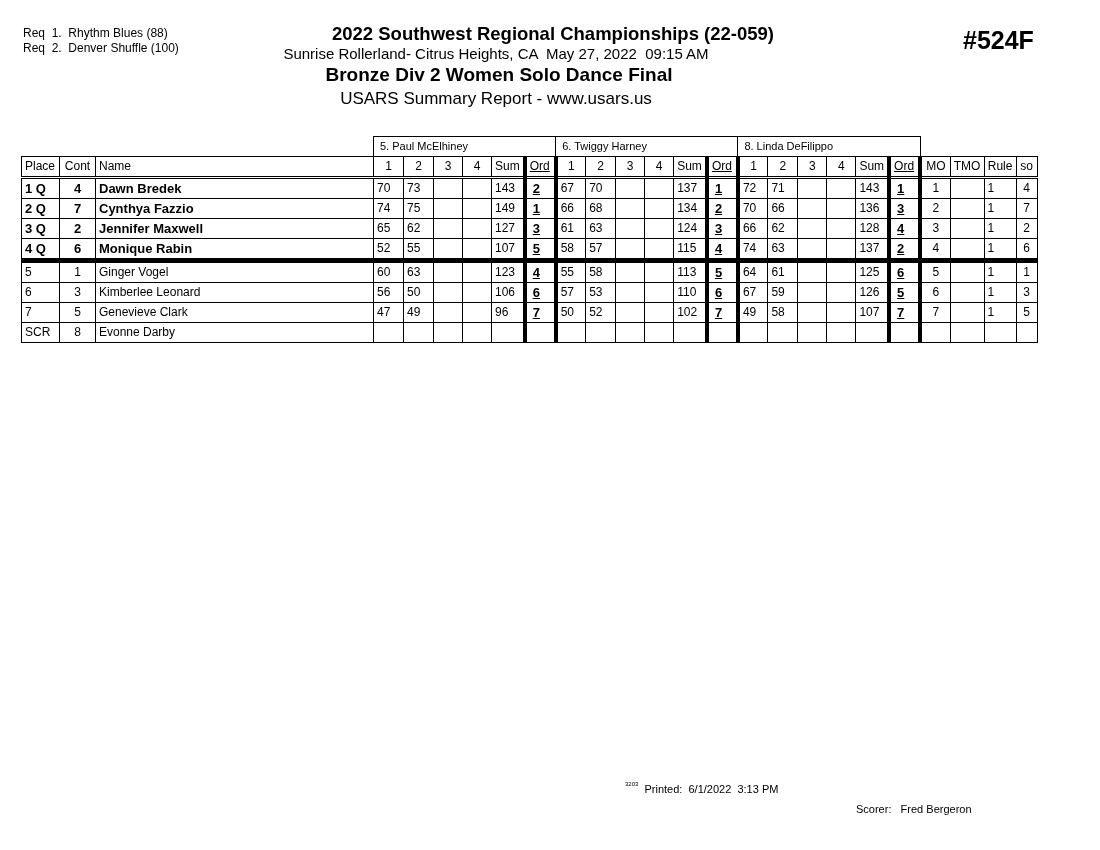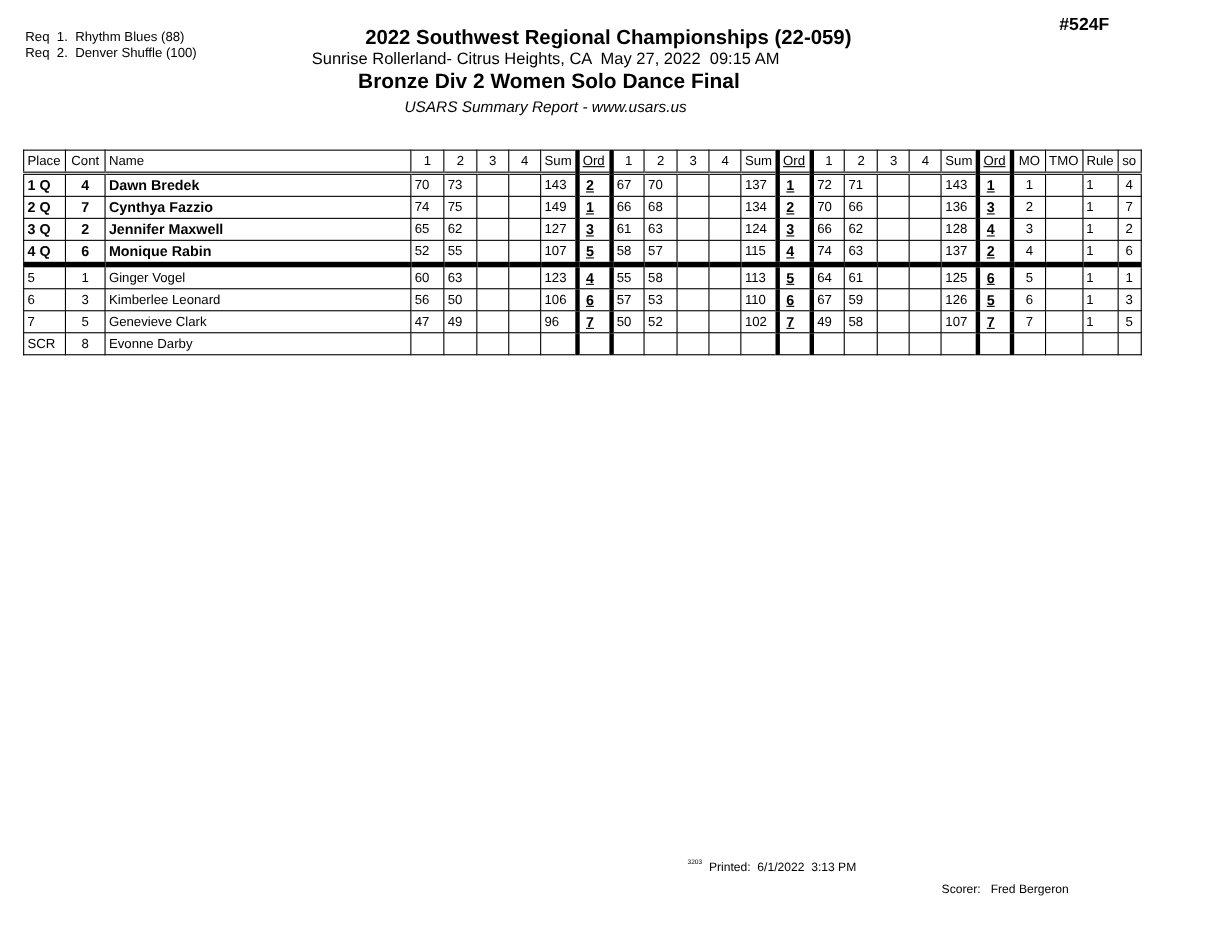--- a/index.html
+++ b/index.html
@@ -4,22 +4,22 @@
 <style>
   html, body { margin:0; padding:0; background:#fff; }
   body { width:1100px; height:850px; position:relative; overflow:hidden;
          font-family:"Liberation Sans", sans-serif; color:#000; }
   .abs { position:absolute; }
   .req { left:23px; font-size:12px; line-height:14px; white-space:pre; }
   .center { left:0; width:992px; text-align:center; white-space:pre; }
   .t1 { top:23px; font-size:18.5px; font-weight:bold; left:0; width:1100px; text-align:center; padding-left:0; }
   .t2 { top:45px; font-size:15px; }
   .t3 { top:64px; font-size:19px; font-weight:bold; }
-  .t4 { top:89px; font-size:14px;font-style:italic; }
-  .code { left:963px; top:14px; font-size:16px; font-weight:bold; }
+  .t4 { top:89px; font-size:17px; }
+  .code { left:963px; top:26px; font-size:25px; font-weight:bold; }
 
   table.grid { position:absolute; left:21px; top:136px; border-collapse:collapse;
                font-size:12px; table-layout:fixed; }
   table.grid td { border:1px solid #000; padding:0 3px; height:19px; line-height:19px;
                   white-space:nowrap; overflow:hidden; }
   table.grid tr.judges td { height:19px; }
   table.grid tr.judges td.blank { border:none; }
   table.grid tr.judges td.judge { text-align:left; font-size:11px; padding-left:6px; vertical-align:middle; }
   table.grid tr.hdr td { border-bottom:3px double #000; }
   table.grid td.c { text-align:center; }
@@ -67,20 +67,27 @@
       <col style="width:29px">
       <col style="width:29px">
       <col style="width:30px">
       <col style="width:31px">
     <col style="width:30px">
       <col style="width:34px">
       <col style="width:32px">
       <col style="width:21px">
   </colgroup>
   <tbody id="tbody">
+    <tr class="judges">
+      <td class="blank" colspan="3"></td>
+      <td class="judge" colspan="6">5.  Paul McElhiney</td>
+      <td class="judge" colspan="6">6.  Twiggy Harney</td>
+      <td class="judge" colspan="6">8.  Linda DeFilippo</td>
+      <td class="blank" colspan="4"></td>
+    </tr>
     <tr class="hdr">
       <td>Place</td>
       <td class="c">Cont</td>
       <td>Name</td>
       <td class="c">1</td>
       <td class="c">2</td>
       <td class="c">3</td>
       <td class="c">4</td>
       <td>Sum</td>
       <td class="thickL thickR">Ord</td>

